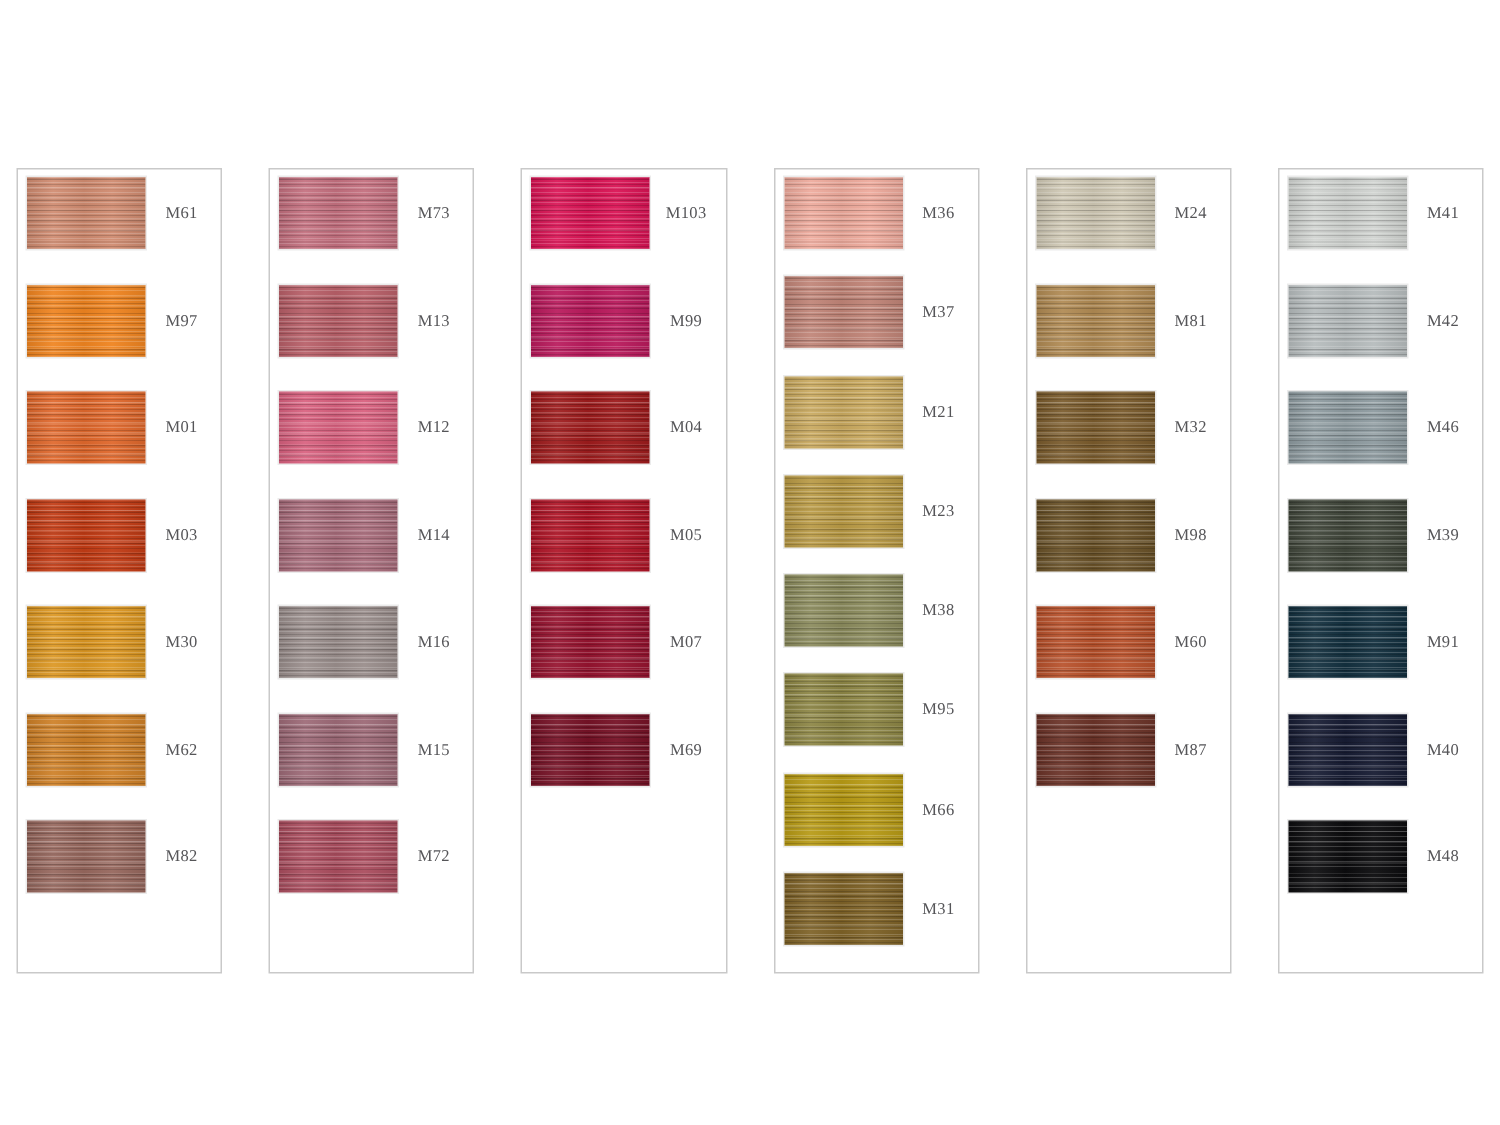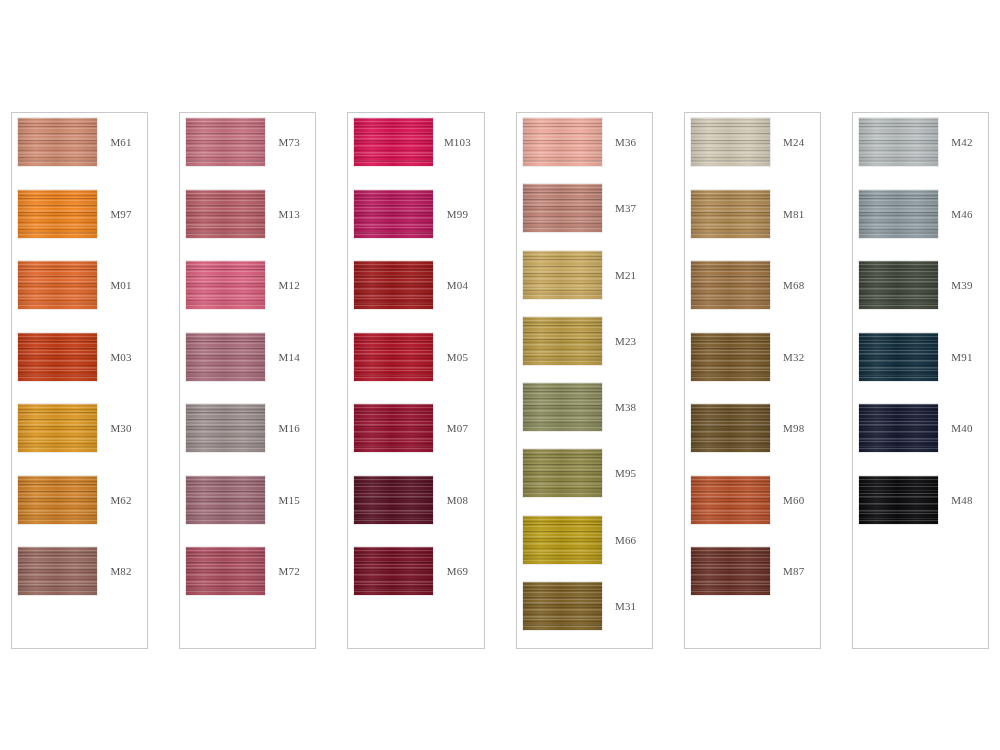--- a/index.html
+++ b/index.html
@@ -206,24 +206,20 @@
         </div>
         <div class="swatch-row">
           <div class="swatch-chip" style="background-color: rgb(176, 21, 39);"></div>
           <div class="swatch-label">M05</div>
         </div>
         <div class="swatch-row">
           <div class="swatch-chip" style="background-color: rgb(150, 19, 47);"></div>
           <div class="swatch-label">M07</div>
         </div>
         <div class="swatch-row">
-          <div class="swatch-chip" style="background-color: rgb(90, 19, 38);"></div>
-          <div class="swatch-label">M08</div>
-        </div>
-        <div class="swatch-row">
           <div class="swatch-chip" style="background-color: rgb(118, 18, 38);"></div>
           <div class="swatch-label">M69</div>
         </div>
       </div>
       <div class="swatch-card">
         <div class="swatch-row">
           <div class="swatch-chip" style="background-color: rgb(238, 170, 156);"></div>
           <div class="swatch-label">M36</div>
         </div>
         <div class="swatch-row">
@@ -258,42 +254,42 @@
       <div class="swatch-card">
         <div class="swatch-row">
           <div class="swatch-chip" style="background-color: rgb(207, 200, 180);"></div>
           <div class="swatch-label">M24</div>
         </div>
         <div class="swatch-row">
           <div class="swatch-chip" style="background-color: rgb(176, 138, 83);"></div>
           <div class="swatch-label">M81</div>
         </div>
         <div class="swatch-row">
-          <div class="swatch-chip" style="background-color: rgb(157, 115, 68);"></div>
-          <div class="swatch-label">M68</div>
-        </div>
-        <div class="swatch-row">
           <div class="swatch-chip" style="background-color: rgb(122, 91, 44);"></div>
           <div class="swatch-label">M32</div>
         </div>
         <div class="swatch-row">
           <div class="swatch-chip" style="background-color: rgb(106, 82, 40);"></div>
           <div class="swatch-label">M98</div>
         </div>
         <div class="swatch-row">
           <div class="swatch-chip" style="background-color: rgb(184, 81, 43);"></div>
           <div class="swatch-label">M60</div>
         </div>
         <div class="swatch-row">
           <div class="swatch-chip" style="background-color: rgb(107, 51, 40);"></div>
           <div class="swatch-label">M87</div>
         </div>
       </div>
       <div class="swatch-card">
         <div class="swatch-row">
+          <div class="swatch-chip" style="background-color: rgb(208, 211, 208);"></div>
+          <div class="swatch-label">M41</div>
+        </div>
+        <div class="swatch-row">
           <div class="swatch-chip" style="background-color: rgb(182, 188, 189);"></div>
           <div class="swatch-label">M42</div>
         </div>
         <div class="swatch-row">
           <div class="swatch-chip" style="background-color: rgb(142, 155, 160);"></div>
           <div class="swatch-label">M46</div>
         </div>
         <div class="swatch-row">
           <div class="swatch-chip" style="background-color: rgb(66, 72, 60);"></div>
           <div class="swatch-label">M39</div>

